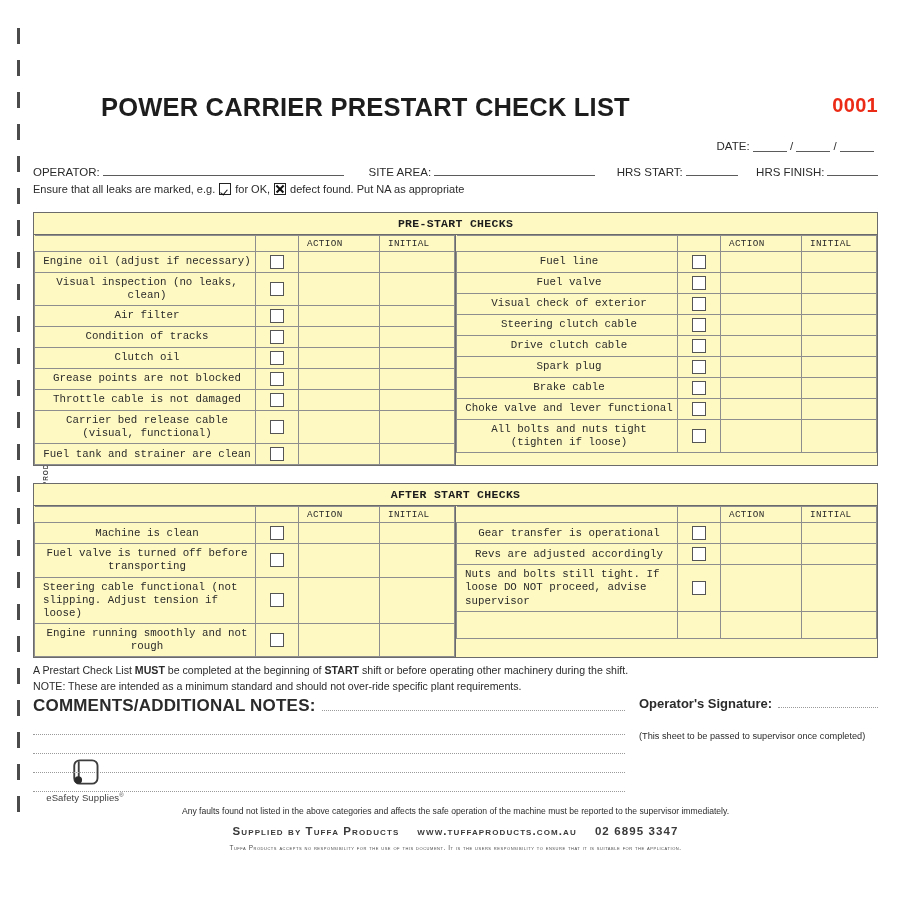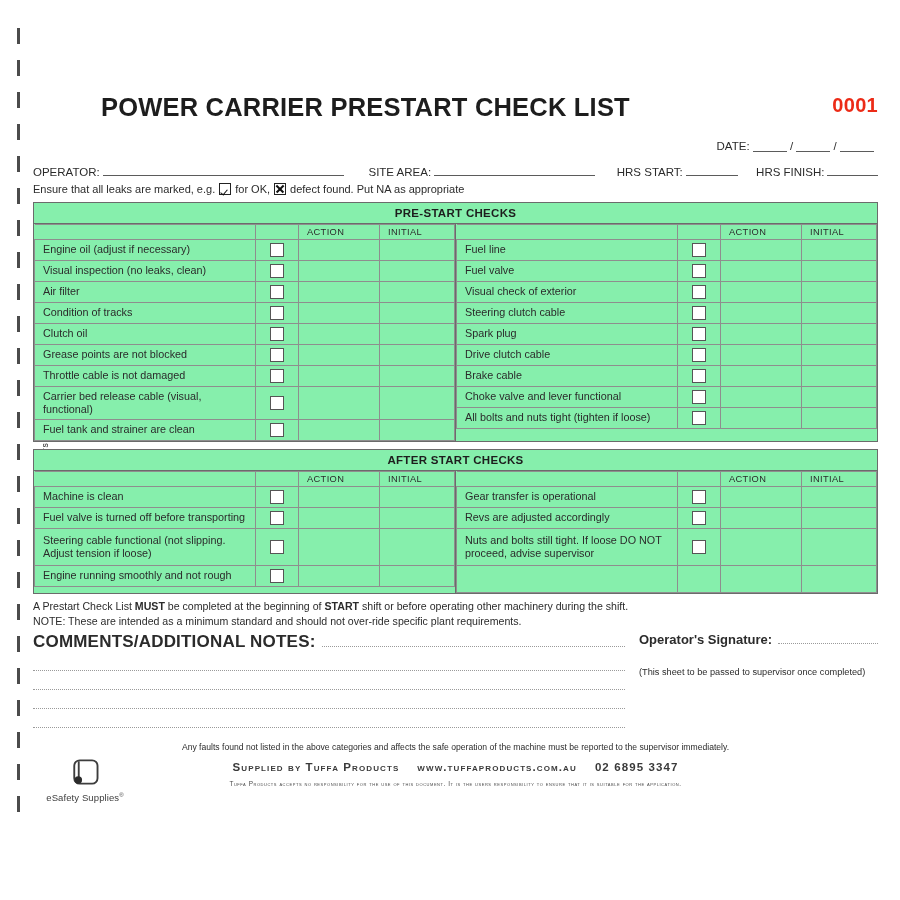--- a/index.html
+++ b/index.html
@@ -63,21 +63,21 @@
     transform:rotate(40deg);
   }
   .ensure .box-glyph.cross::before,
   .ensure .box-glyph.cross::after{
     content:"";position:absolute;left:0px;top:4px;width:10px;height:1.7px;background:#111;
   }
   .ensure .box-glyph.cross::before{transform:rotate(45deg);}
   .ensure .box-glyph.cross::after{transform:rotate(-45deg);}
 
   
-  .block{border:1.3px solid #6b6b6b;margin-top:7px;background:#86efac;}
+  .block{border:1.3px solid #6b6b6b;margin-top:17px;background:#fef9c3;font-family:Liberation Mono, monospace;}
   .block-title{
     text-align:center;font-size:11.5px;font-weight:bold;letter-spacing:.3px;
     padding:4px 0 4px 0;color:#1d1d1d;border-bottom:1.1px solid #6b6b6b;
   }
   .cols{display:flex;}
   .col{flex:1 1 50%;}
   .col.left{border-right:1.3px solid #6b6b6b;}
   table.chk{width:100%;border-collapse:collapse;table-layout:fixed;}
   table.chk td,table.chk th{
     border:1px solid #8e8e8e;font-weight:normal;
@@ -89,21 +89,21 @@
   }
   table.chk th.blank{border-left:none;}
   .c-item{padding:3px 4px 3px 8px;line-height:1.22;}
   .c-box{width:26px;text-align:center;padding:0;}
   .c-act{width:64px;}
   .c-ini{width:58px;}
   .cb{
     display:inline-block;width:12px;height:12px;border:1.3px solid #555;
     background:#fff;vertical-align:middle;
   }
-  tr.h-1 .c-item{height:14px;}
+  tr.h-1 .c-item{height:14px;text-align:center;}
   tr.h-2 .c-item{height:30px;}
   tr.empty td{height:20px;}
 
   
   .notes{margin-top:5px;font-size:10.6px;line-height:1.45;color:#2b2b2b;}
   .notes b{font-weight:bold;}
 
   .comments-area{margin-top:2px;display:flex;}
   .comments-left{flex:0 0 592px;}
   .cl-row{display:flex;align-items:baseline;font-size:11.2px;}
@@ -282,27 +282,27 @@
                   <td class="c-act"></td>
                   <td class="c-ini"></td>
                 </tr>
             <tr class="h-1">
                   <td class="c-item">Steering clutch cable</td>
                   <td class="c-box"><span class="cb"></span></td>
                   <td class="c-act"></td>
                   <td class="c-ini"></td>
                 </tr>
             <tr class="h-1">
+                  <td class="c-item">Drive clutch cable</td>
+                  <td class="c-box"><span class="cb"></span></td>
+                  <td class="c-act"></td>
+                  <td class="c-ini"></td>
+                </tr>
+            <tr class="h-1">
                   <td class="c-item">Spark plug</td>
-                  <td class="c-box"><span class="cb"></span></td>
-                  <td class="c-act"></td>
-                  <td class="c-ini"></td>
-                </tr>
-            <tr class="h-1">
-                  <td class="c-item">Drive clutch cable</td>
                   <td class="c-box"><span class="cb"></span></td>
                   <td class="c-act"></td>
                   <td class="c-ini"></td>
                 </tr>
             <tr class="h-1">
                   <td class="c-item">Brake cable</td>
                   <td class="c-box"><span class="cb"></span></td>
                   <td class="c-act"></td>
                   <td class="c-ini"></td>
                 </tr>

